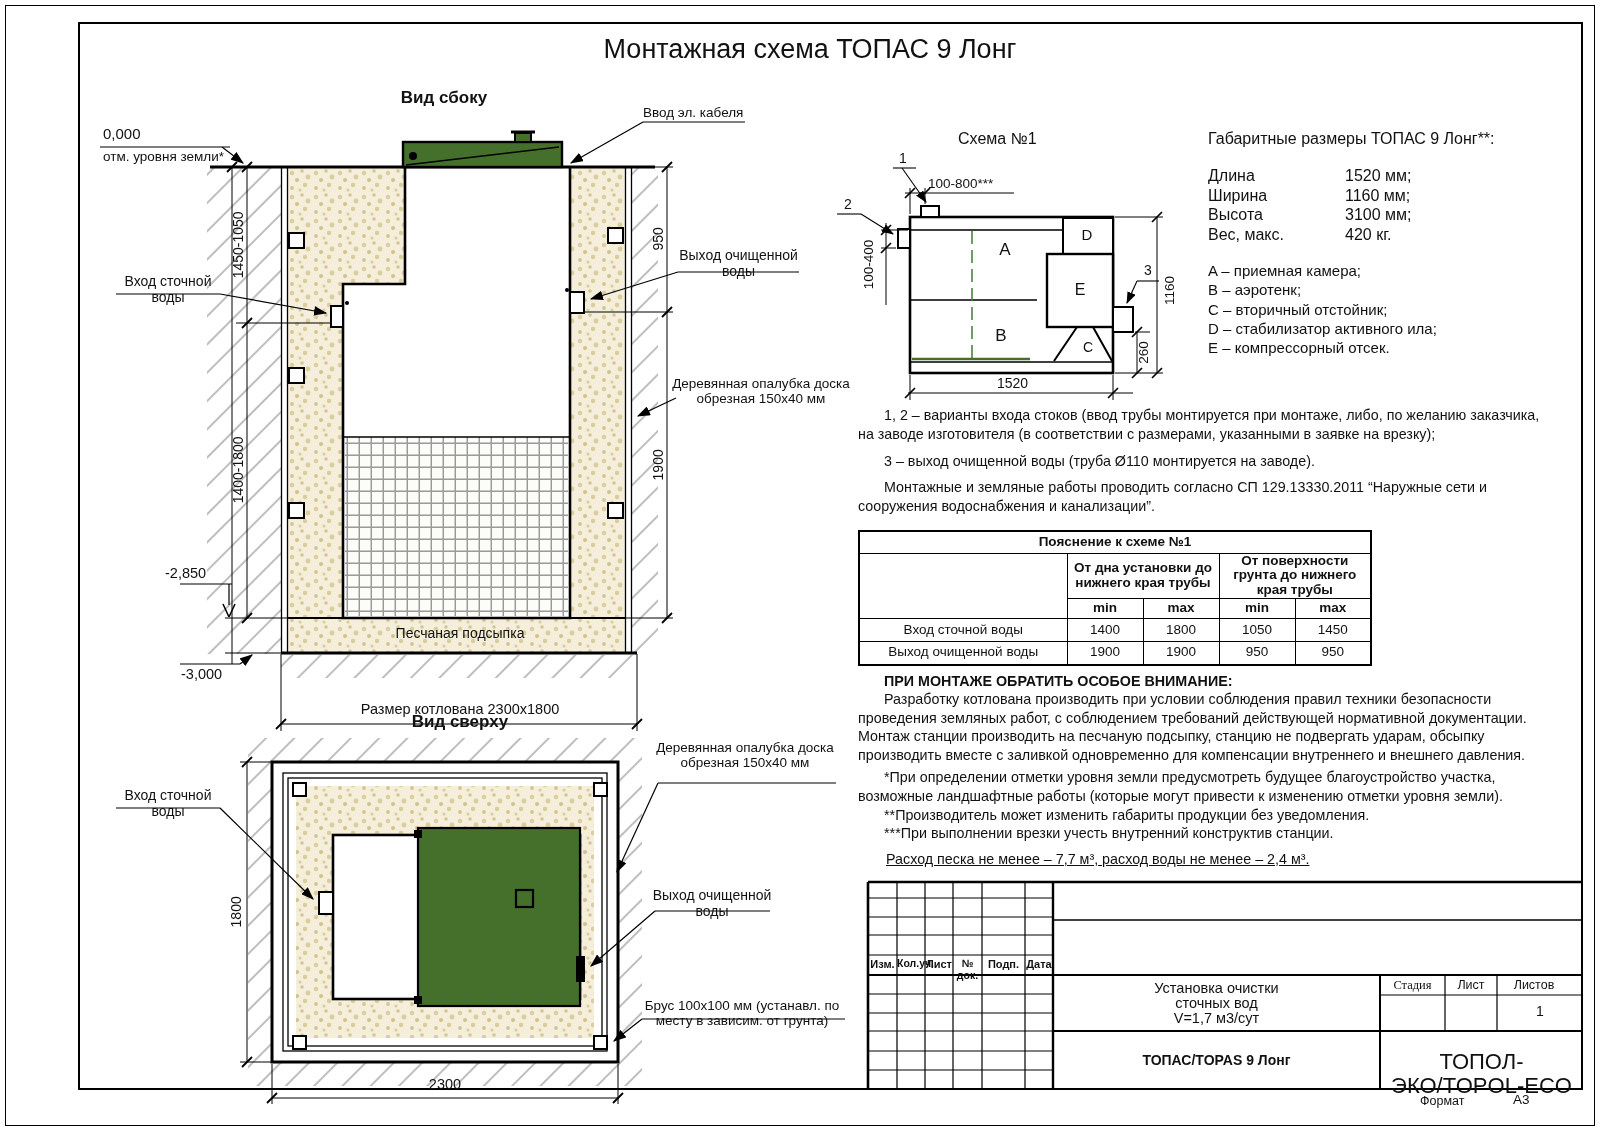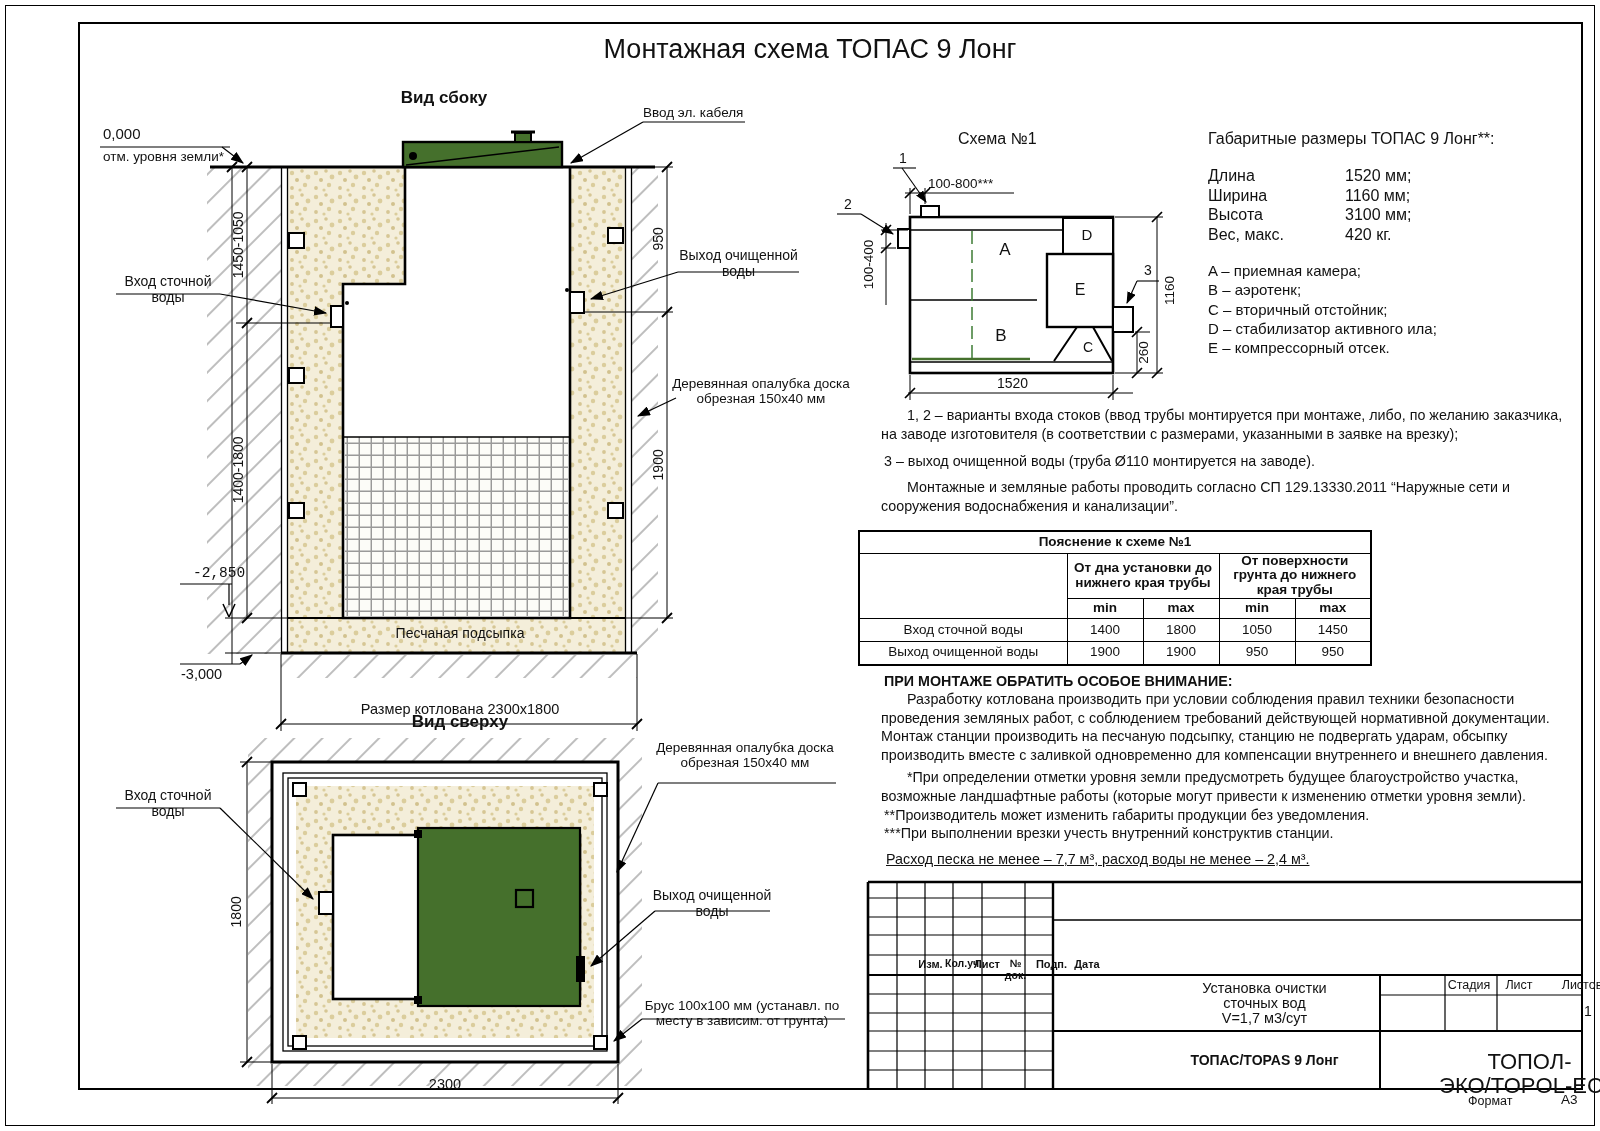--- a/index.html
+++ b/index.html
@@ -8,27 +8,27 @@
   .outer-border{position:absolute;left:5px;top:5px;width:1588px;height:1119px;border:1.6px solid #000;}
   .frame{position:absolute;left:78px;top:22px;width:1505px;height:1068px;border:2.6px solid #000;box-sizing:border-box;}
   svg.draw{position:absolute;left:0;top:0;}
   .t{position:absolute;line-height:1.12;color:#111;}
   .c{text-align:center;}
   .rot{transform:rotate(-90deg);transform-origin:center center;text-align:center;}
   .s13{font-size:13.5px;} .s14{font-size:14px;} .s145{font-size:14.5px;} .s15{font-size:15px;}
   .s16{font-size:16px;} .s17{font-size:17px;font-weight:600;} .s27{font-size:27px;}
   .b{font-weight:700;}
   .para{line-height:18.7px;font-size:14.3px;}
-  .ind{text-indent:26px;margin-left:23px;}
+  .ind{text-indent:26px;}
   .und{text-decoration:underline;}
   table.explain{position:absolute;left:858px;top:530px;border-collapse:collapse;table-layout:fixed;
       width:512px;font-size:13.5px;}
   table.explain td{border:1.5px solid #000;text-align:center;vertical-align:middle;padding:0 2px;line-height:1.1;}
   table.explain{border:2.6px solid #000;}
-  .tb-txt{position:absolute;line-height:1.1;padding-left:48px;}
+  .tb-txt{position:absolute;line-height:1.1;}
 </style>
 </head>
 <body>
 
 <div class="page">
   <div class="outer-border"></div>
   <div class="frame"></div>
 
   <svg class="draw" width="1600" height="1131">
     <defs>
@@ -211,21 +211,21 @@
   <div class="t s15" style="left:103px;top:126px;">0,000</div>
   <div class="t s13" style="left:103px;top:149px;width:145px;">отм. уровня земли*</div>
   <div class="t s13" style="left:643px;top:105px;width:110px;">Ввод эл. кабеля</div>
   <div class="t s14 c" style="left:116px;top:274px;width:104px;">Вход сточной воды</div>
   <div class="t s14 c" style="left:676px;top:248px;width:125px;">Выход очищенной воды</div>
   <div class="t s13 c" style="left:668px;top:376px;width:186px;">Деревянная опалубка доска обрезная 150х40 мм</div>
   <div class="t s14 rot" style="left:194px;top:237px;width:90px;">1450-1050</div>
   <div class="t s14 rot" style="left:194px;top:462px;width:90px;">1400-1800</div>
   <div class="t s14 rot" style="left:639px;top:231px;width:40px;">950</div>
   <div class="t s14 rot" style="left:639px;top:457px;width:40px;">1900</div>
-  <div class="t s145" style="left:193px;top:565px;font-family:Liberation Mono, monospace;">-2,850</div>
+  <div class="t s145" style="left:165px;top:565px;">-2,850</div>
   <div class="t s145" style="left:181px;top:666px;">-3,000</div>
   <div class="t s14 c" style="left:390px;top:626px;width:140px;">Песчаная подсыпка</div>
   <div class="t s145 c" style="left:350px;top:701px;width:220px;">Размер котлована 2300х1800</div>
 
   <div class="t s17 c" style="left:410px;top:712px;width:100px;">Вид сверху</div>
   <div class="t s14 c" style="left:116px;top:788px;width:104px;">Вход сточной воды</div>
   <div class="t s13 c" style="left:652px;top:740px;width:186px;">Деревянная опалубка доска обрезная 150х40 мм</div>
   <div class="t s14 c" style="left:652px;top:888px;width:120px;">Выход очищенной воды</div>
   <div class="t s13 c" style="left:636px;top:998px;width:212px;">Брус 100х100 мм (устанавл. по месту в зависим. от грунта)</div>
   <div class="t s14 rot" style="left:192px;top:904px;width:90px;">1800</div>
@@ -314,21 +314,21 @@
 
   <div class="tb-txt c" style="left:868px;top:958px;width:29px;font-size:11px;font-weight:600;">Изм.</div>
   <div class="tb-txt c" style="left:897px;top:958px;width:28px;font-size:10.5px;font-weight:600;">Кол.уч.</div>
   <div class="tb-txt c" style="left:925px;top:958px;width:28px;font-size:11px;font-weight:600;">Лист</div>
   <div class="tb-txt c" style="left:953px;top:958px;width:29px;font-size:10.5px;font-weight:600;">№ док.</div>
   <div class="tb-txt c" style="left:982px;top:958px;width:43px;font-size:11px;font-weight:600;">Подп.</div>
   <div class="tb-txt c" style="left:1025px;top:958px;width:28px;font-size:11px;font-weight:600;">Дата</div>
   <div class="tb-txt c" style="left:1053px;top:981px;width:327px;font-size:14.5px;">Установка очистки</div>
   <div class="tb-txt c" style="left:1053px;top:996px;width:327px;font-size:14.5px;">сточных вод</div>
   <div class="tb-txt c" style="left:1053px;top:1011px;width:327px;font-size:14.5px;">V=1,7 м3/сут</div>
-  <div class="tb-txt c" style="left:1380px;top:979px;width:82px;font-size:12.5px;">Стадия</div>
+  <div class="tb-txt c" style="left:1380px;top:979px;width:65px;font-size:12.5px;font-family:Liberation Serif, serif;">Стадия</div>
   <div class="tb-txt c" style="left:1445px;top:979px;width:52px;font-size:12.5px;">Лист</div>
   <div class="tb-txt c" style="left:1497px;top:979px;width:74px;font-size:12.5px;">Листов</div>
   <div class="tb-txt c" style="left:1497px;top:1004px;width:86px;font-size:14px;">1</div>
   <div class="tb-txt c" style="left:1053px;top:1053px;width:327px;font-size:14px;font-weight:600;">ТОПАС/TOPAS 9 Лонг</div>
   <div class="tb-txt c" style="left:1382px;top:1050px;width:199px;font-size:22px;">ТОПОЛ-ЭКО/TOPOL-ECO</div>
   <div class="tb-txt" style="left:1420px;top:1095px;font-size:12.5px;">Формат</div>
   <div class="tb-txt" style="left:1513px;top:1093px;font-size:13.5px;">А3</div>
 </div>
 
 </body></html>

